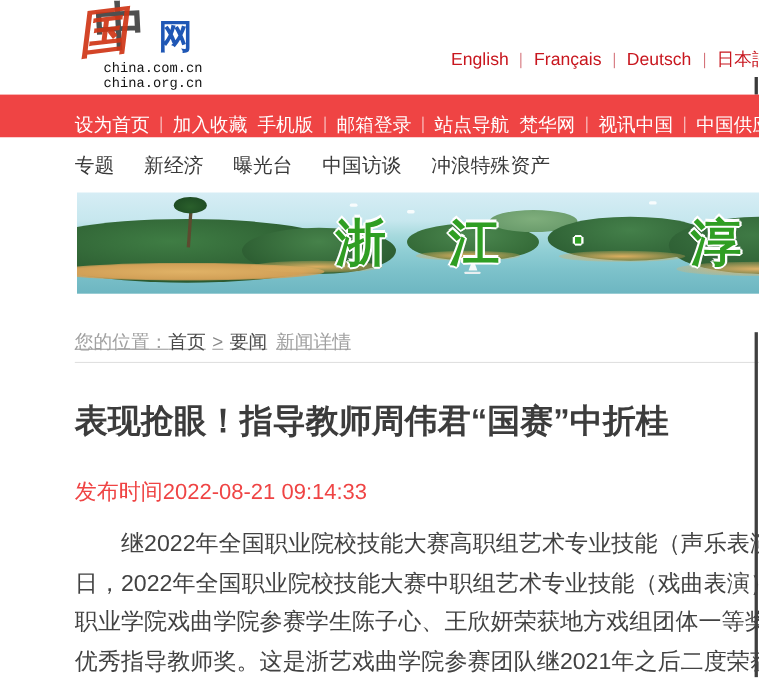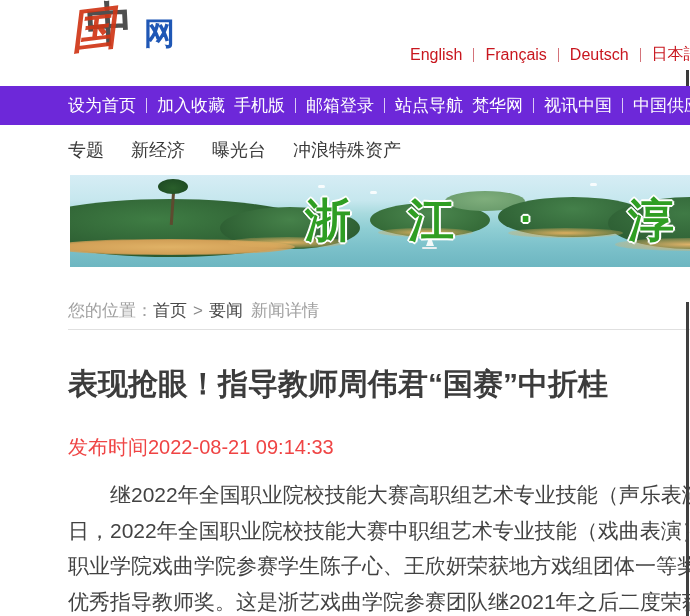--- a/index.html
+++ b/index.html
@@ -17,22 +17,22 @@
   .logo-domains{position:absolute;left:24px;top:52px;font-family:"Liberation Mono","DejaVu Sans Mono",monospace;
                 font-size:12.5px;line-height:13.5px;color:#141414;white-space:pre;}
   .site-name{position:absolute;left:180px;top:24px;font-size:36px;font-weight:bold;color:#0d0d0d;
              letter-spacing:5px;line-height:1;cursor:pointer;}
   .lang-row{position:absolute;left:410px;top:44px;display:flex;align-items:center;font-size:16px;}
   .lang-link{color:#c8161e;cursor:pointer;white-space:nowrap;}
   .lang-sep{width:1px;height:14px;background:#d4737a;margin:0 11px;}
   .edge-line-top{position:absolute;left:686px;top:70px;width:3px;height:16px;background:#3a3a3a;}
 
   
-  .rednav{position:absolute;left:0;top:86px;width:690px;height:39px;background:#6d28d9;
-          display:flex;align-items:center;color:#fff;font-size:17px;white-space:nowrap;}
+  .rednav{position:absolute;left:0;top:86px;width:690px;height:39px;background:#ef4444;
+          display:flex;align-items:flex-end;color:#fff;font-size:17px;white-space:nowrap;}
   .rednav-inner{display:flex;align-items:center;margin-left:68px;}
   .rednav a, .rednav .rn-item{color:#fff;cursor:pointer;}
   .rn-sep{width:1px;height:15px;background:rgba(255,255,255,.75);margin:0 10px;}
   .rn-gap{width:9px;}
 
   
   .channelnav{position:absolute;left:0;top:125px;width:690px;height:50px;background:#fff;
               display:flex;align-items:center;font-size:18px;color:#3a3a3a;white-space:nowrap;}
   .channelnav-inner{display:flex;margin-left:68px;}
   .ch-item{margin-right:27px;cursor:pointer;}
@@ -46,21 +46,21 @@
   .palm-crown{position:absolute;left:88px;top:4px;width:30px;height:15px;border-radius:50%;
               background:radial-gradient(ellipse at 50% 60%,#2a5f2b 0%,#1f4d24 70%,rgba(31,77,36,0) 100%);}
   .sail{position:absolute;width:0;height:0;border-left:4px solid transparent;border-right:4px solid transparent;
         border-bottom:11px solid #f4f9f9;}
   .hull{position:absolute;width:15px;height:2px;background:#e8eef0;border-radius:2px;}
   .boat-dot{position:absolute;width:7px;height:3px;background:rgba(255,255,255,.85);border-radius:2px;}
   .banner-char{position:absolute;font-size:46px;font-weight:bold;color:#2f9e23;line-height:1;
                text-shadow:-2px 0 #fff,2px 0 #fff,0 -2px #fff,0 2px #fff,-1px -1px #fff,1px 1px #fff,1px -1px #fff,-1px 1px #fff;}
 
   
-  .breadcrumb{position:absolute;left:68px;top:299px;font-size:17px;color:#a0a0a0;white-space:nowrap;}
+  .breadcrumb{position:absolute;left:68px;top:299px;font-size:17px;color:#a0a0a0;white-space:nowrap;text-decoration:underline;}
   .bc-dark{color:#4a4a4a;}
   .bc-arrow{color:#888;margin:0 6px;}
   .bc-current{color:#a0a0a0;margin-left:8px;}
   .bc-divider{position:absolute;left:68px;top:329px;width:622px;height:1px;background:#e0e0e0;}
   .edge-line-main{position:absolute;left:686px;top:302px;width:3px;height:314px;background:#3f3f3f;}
 
   
   .article-title{position:absolute;left:68px;top:364px;font-size:30px;font-weight:bold;color:#3c3c3c;
                  white-space:nowrap;line-height:1.3;}
   .publish-time{position:absolute;left:68px;top:434px;font-size:20px;color:#ef4444;white-space:nowrap;}
@@ -71,20 +71,22 @@
 </head>
 <body>
 
 <div class="page">
 
   <div class="header">
     <div class="logo">
       <span class="logo-zhong">中</span>
       <span class="logo-guo">国</span>
       <span class="logo-wang">网</span>
+      <div class="logo-domains">china.com.cn
+china.org.cn</div>
     </div>
 
     <div class="lang-row">
       <span class="lang-link">English</span>
       <span class="lang-sep"></span>
       <span class="lang-link">Français</span>
       <span class="lang-sep"></span>
       <span class="lang-link">Deutsch</span>
       <span class="lang-sep"></span>
       <span class="lang-link">日本語</span>
@@ -111,20 +113,21 @@
       <span class="rn-item">中国供应商</span>
 
     </div>
   </div>
 
   <div class="channelnav">
     <div class="channelnav-inner">
       <span class="ch-item">专题</span>
       <span class="ch-item">新经济</span>
       <span class="ch-item">曝光台</span>
+      <span class="ch-item">中国访谈</span>
       <span class="ch-item">冲浪特殊资产</span>
     </div>
   </div>
 
   <div class="banner">
 
     <div class="isl" style="left:-50px;top:24px;width:300px;height:58px;background:radial-gradient(ellipse at 45% 35%,#3f7d44 0%,#2c5c31 65%,#234d29 100%);"></div>
     <div class="isl" style="left:150px;top:32px;width:140px;height:42px;background:radial-gradient(ellipse at 50% 30%,#46824a 0%,#2f6134 70%,#27522c 100%);"></div>
     <div class="isl" style="left:300px;top:28px;width:120px;height:34px;background:radial-gradient(ellipse at 50% 30%,#4c8850 0%,#356b38 75%,#2b5830 100%);"></div>
     <div class="isl" style="left:375px;top:16px;width:80px;height:20px;background:radial-gradient(ellipse at 50% 40%,#7fae7c 0%,#639566 100%);"></div>

